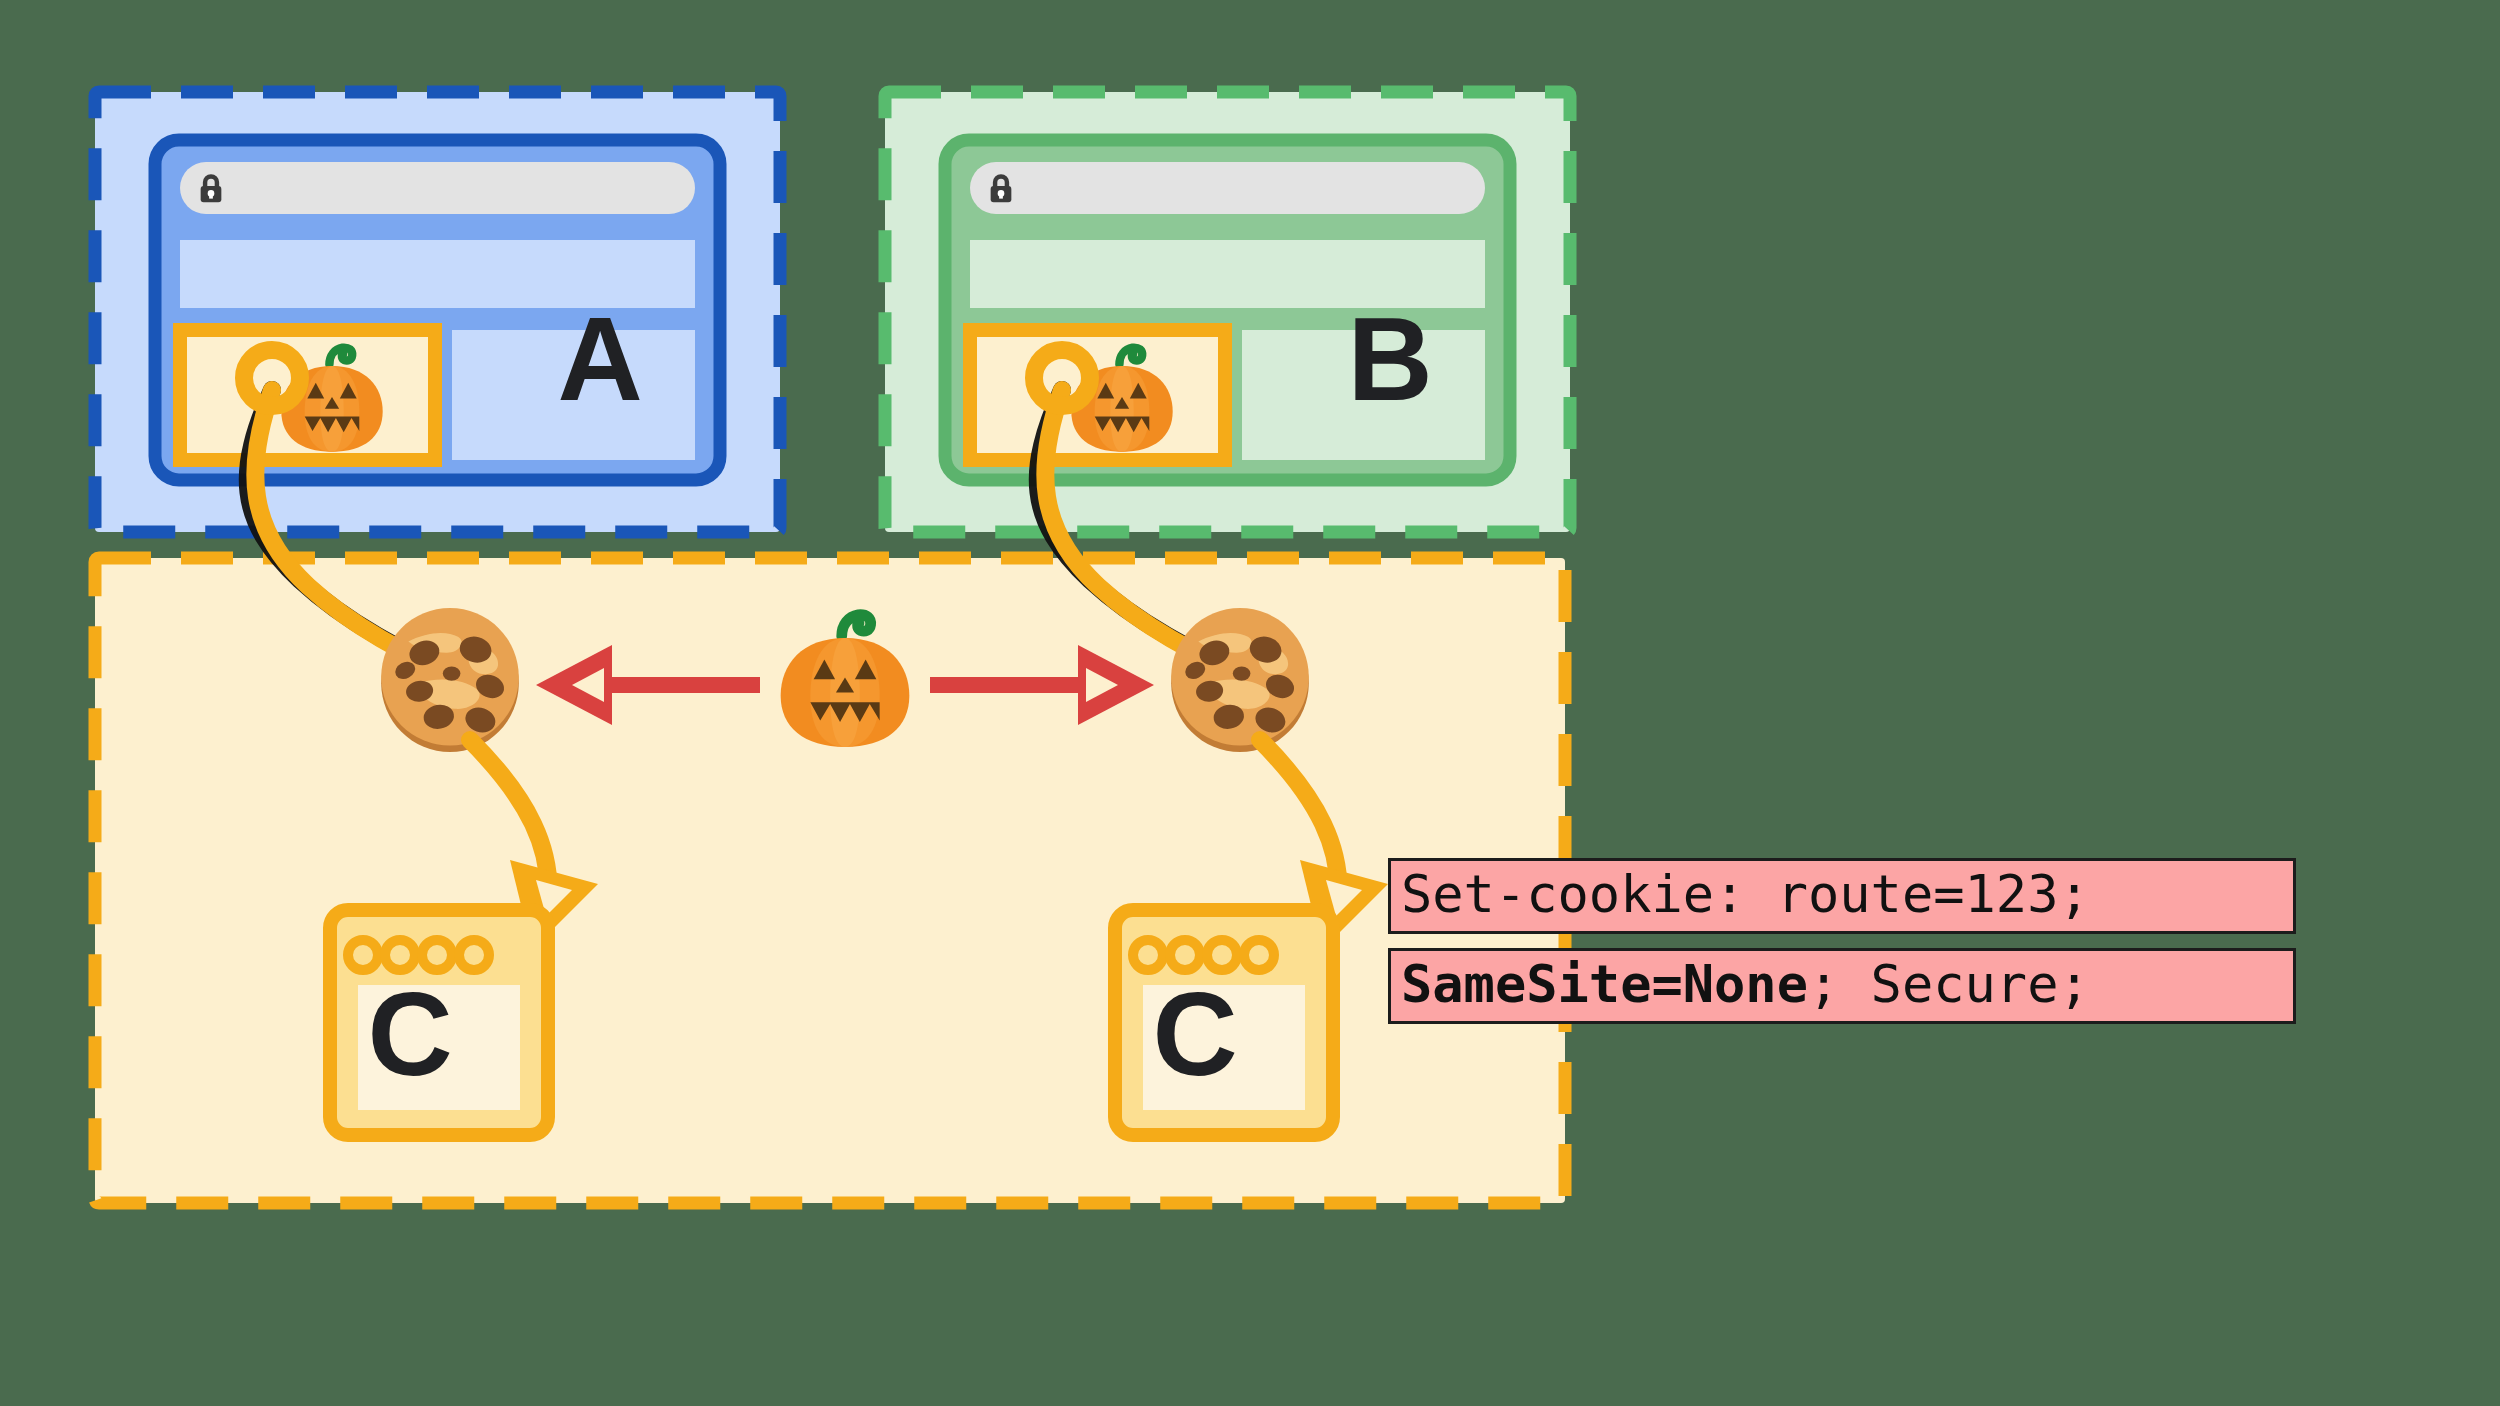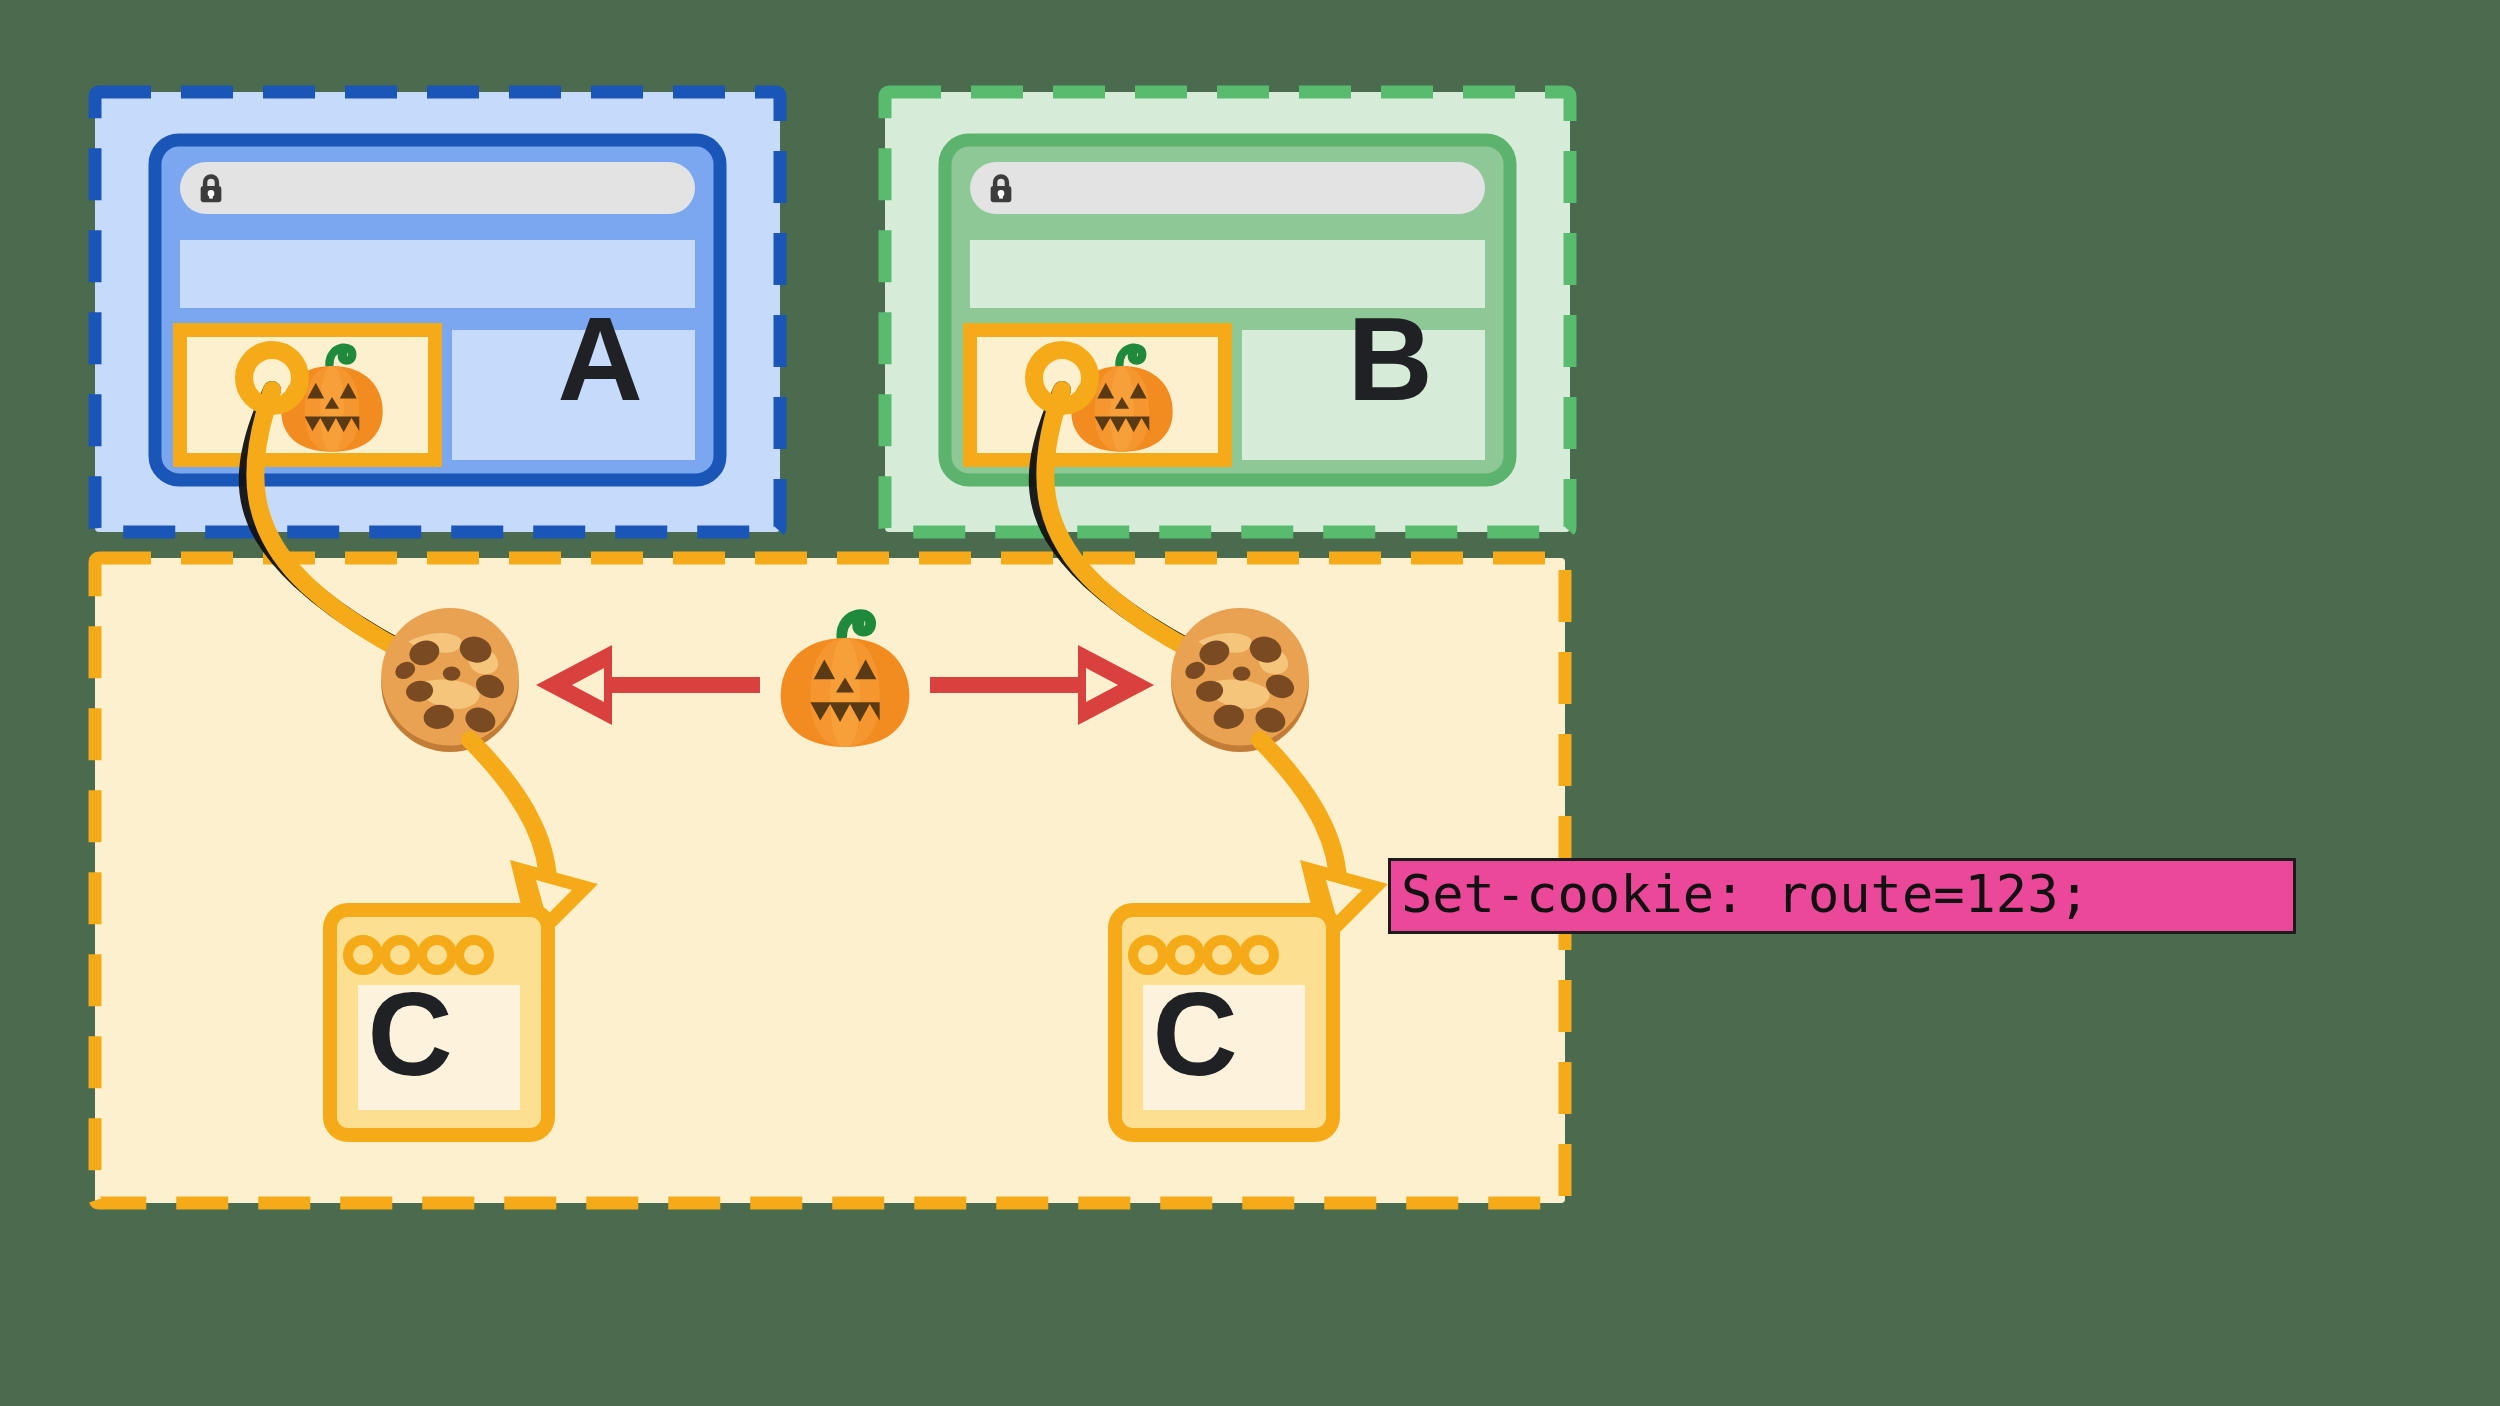--- a/index.html
+++ b/index.html
@@ -6,21 +6,21 @@
   body{
     width:2500px;height:1406px;overflow:hidden;position:relative;
     font-family:"Liberation Sans",sans-serif;
   }
   #stage{position:absolute;inset:0;width:2500px;height:1406px;}
   #stage > svg{position:absolute;top:0;left:0;}
 
   
   .callout{
     position:absolute;
-    background:#ec4899;
+    background:#fca5a5;
     border:3px solid #1c1c1c;
     font-family:"DejaVu Sans Mono","Liberation Mono",monospace;
     font-size:52px;
     line-height:1.05;
     color:#111;
     white-space:pre;
     padding:6px 10px 10px 10px;
     box-sizing:border-box;
   }
   #callout-line1{ left:1388px; top:858px; width:908px; height:76px;}
@@ -198,14 +198,15 @@
   </g>
 </svg>
 
 <div class="big-letter" id="letter-a">A</div>
 <div class="big-letter" id="letter-b">B</div>
 <div class="big-letter" id="letter-c-left">C</div>
 <div class="big-letter" id="letter-c-right">C</div>
 
 <div class="callout" id="callout-line1">Set-cookie: route=123;</div>
 
+<div class="callout" id="callout-line2"><span class="bold">SameSite=None</span><span>; Secure;</span></div>
 
 </div>
 
 </body></html>

